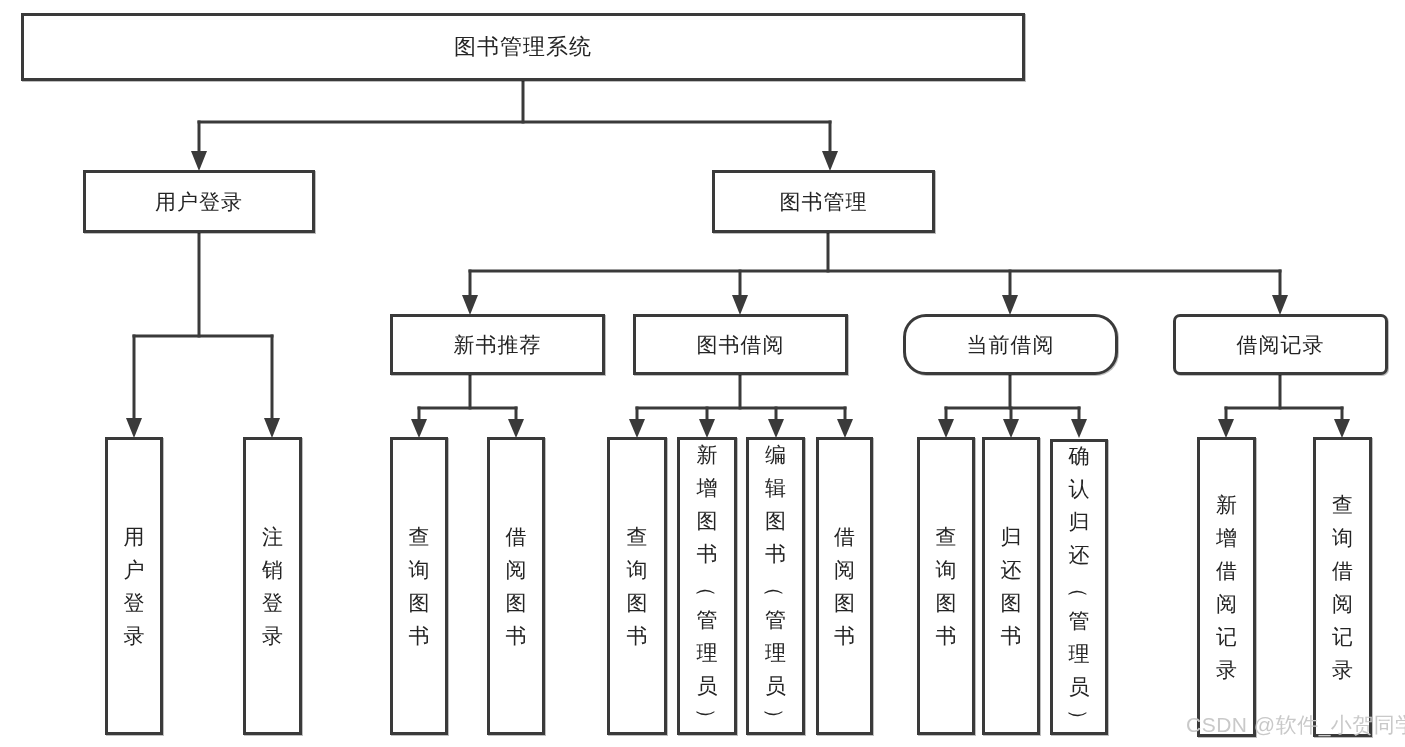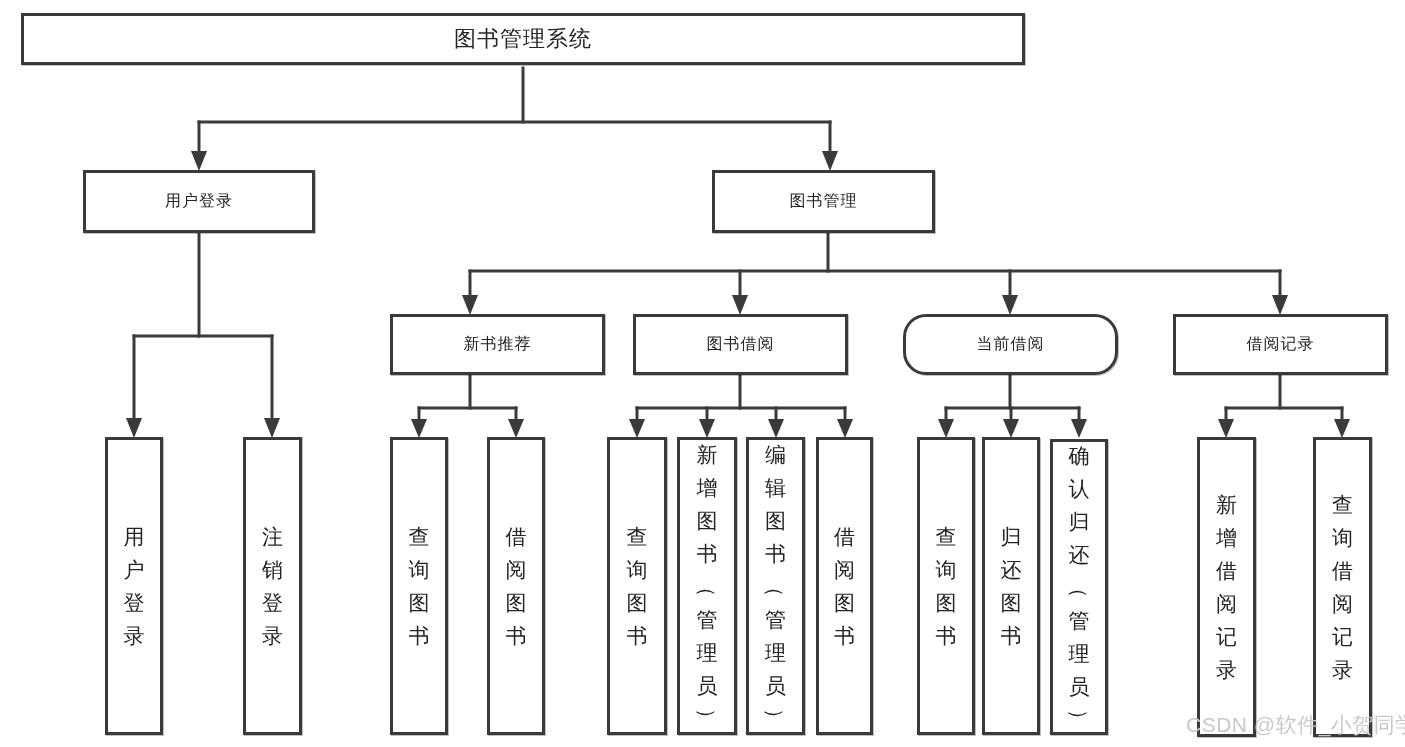--- a/index.html
+++ b/index.html
@@ -25,21 +25,21 @@
     position: absolute;
     background: var(--background);
     border: 3px solid var(--line);
     display: flex;
     align-items: center;
     justify-content: center;
     text-align: center;
     color: var(--text);
     box-shadow: 1px 1px 0 rgba(0,0,0,0.25);
   }
-  .node.h { font-size: 16px; letter-spacing: 1px; }
+  .node.h { font-size: 21px; letter-spacing: 1px; }
   .node.root { font-size: 22px; letter-spacing: 1px; }
   .node.v { flex-direction: column; font-size: 21px; }
   .vchar { display: block; line-height: 33px; text-align: center; }
   .vchar.rot { transform: rotate(90deg); }
 
   .watermark {
     position: absolute;
     left: 1186px;
     top: 711px;
     width: 210px;
@@ -108,41 +108,41 @@
     <line x1="1011" y1="408" x2="1011" y2="420"></line>
       <polygon points="1003,419 1019,419 1011,438"></polygon>
     <line x1="1079" y1="408" x2="1079" y2="420"></line>
       <polygon points="1071,419 1087,419 1079,438"></polygon>
     <line x1="1226" y1="408" x2="1226" y2="420"></line>
       <polygon points="1218,419 1234,419 1226,438"></polygon>
     <line x1="1342" y1="408" x2="1342" y2="420"></line>
       <polygon points="1334,419 1350,419 1342,438"></polygon>
   </svg>
 
-  <div class="node root" style="left:21px; top:13px; width:1004px; height:52px;">
+  <div class="node root" style="left:21px; top:13px; width:1004px; height:68px;">
     <span>图书管理系统</span>
   </div>
 
   <div class="node h" style="left:83px; top:170px; width:232px; height:63px;">
     <span>用户登录</span>
   </div>
   <div class="node h" style="left:712px; top:170px; width:223px; height:63px;">
     <span>图书管理</span>
   </div>
 
   <div class="node h" style="left:362px; top:314px; width:215px; height:61px;margin-left:28px;">
     <span>新书推荐</span>
   </div>
   <div class="node h" style="left:633px; top:314px; width:215px; height:61px;">
     <span>图书借阅</span>
   </div>
   <div class="node h" style="left:903px; top:314px; width:215px; height:61px;border-radius:23px;">
     <span>当前借阅</span>
   </div>
-  <div class="node h" style="left:1173px; top:314px; width:215px; height:61px;">
+  <div class="node h" style="left:1173px; top:314px; width:215px; height:61px;border-radius:7px;">
     <span>借阅记录</span>
   </div>
 
   <div class="node v" style="left:105px; top:437px; width:58px; height:298px;">
       <span class="vchar">用</span>
       <span class="vchar">户</span>
       <span class="vchar">登</span>
       <span class="vchar">录</span>
     </div>
   <div class="node v" style="left:243px; top:437px; width:59px; height:298px;">

